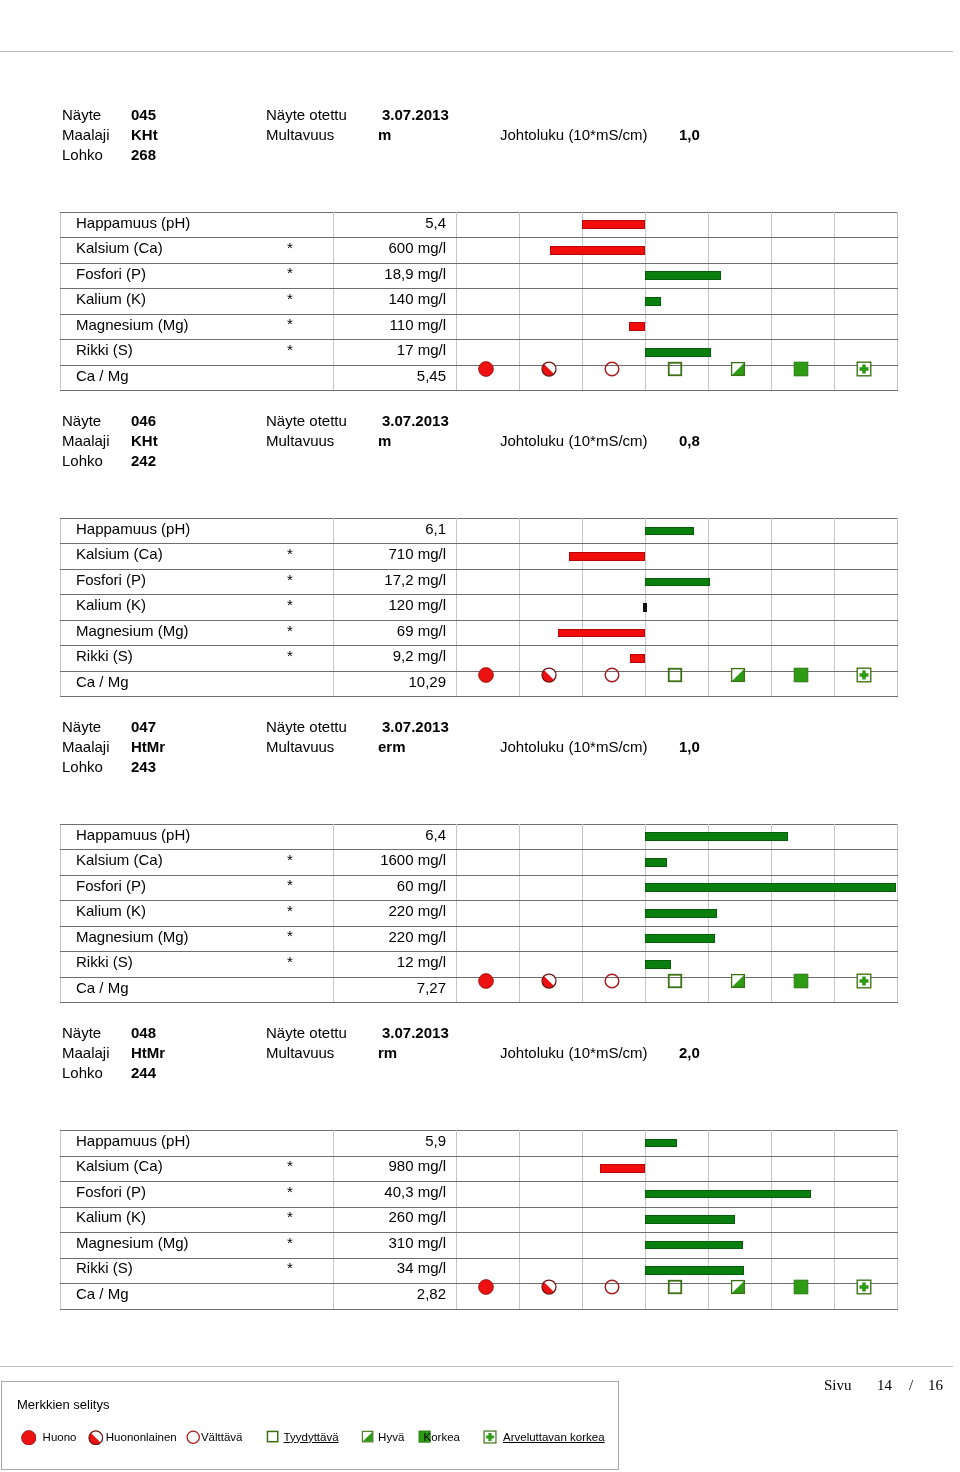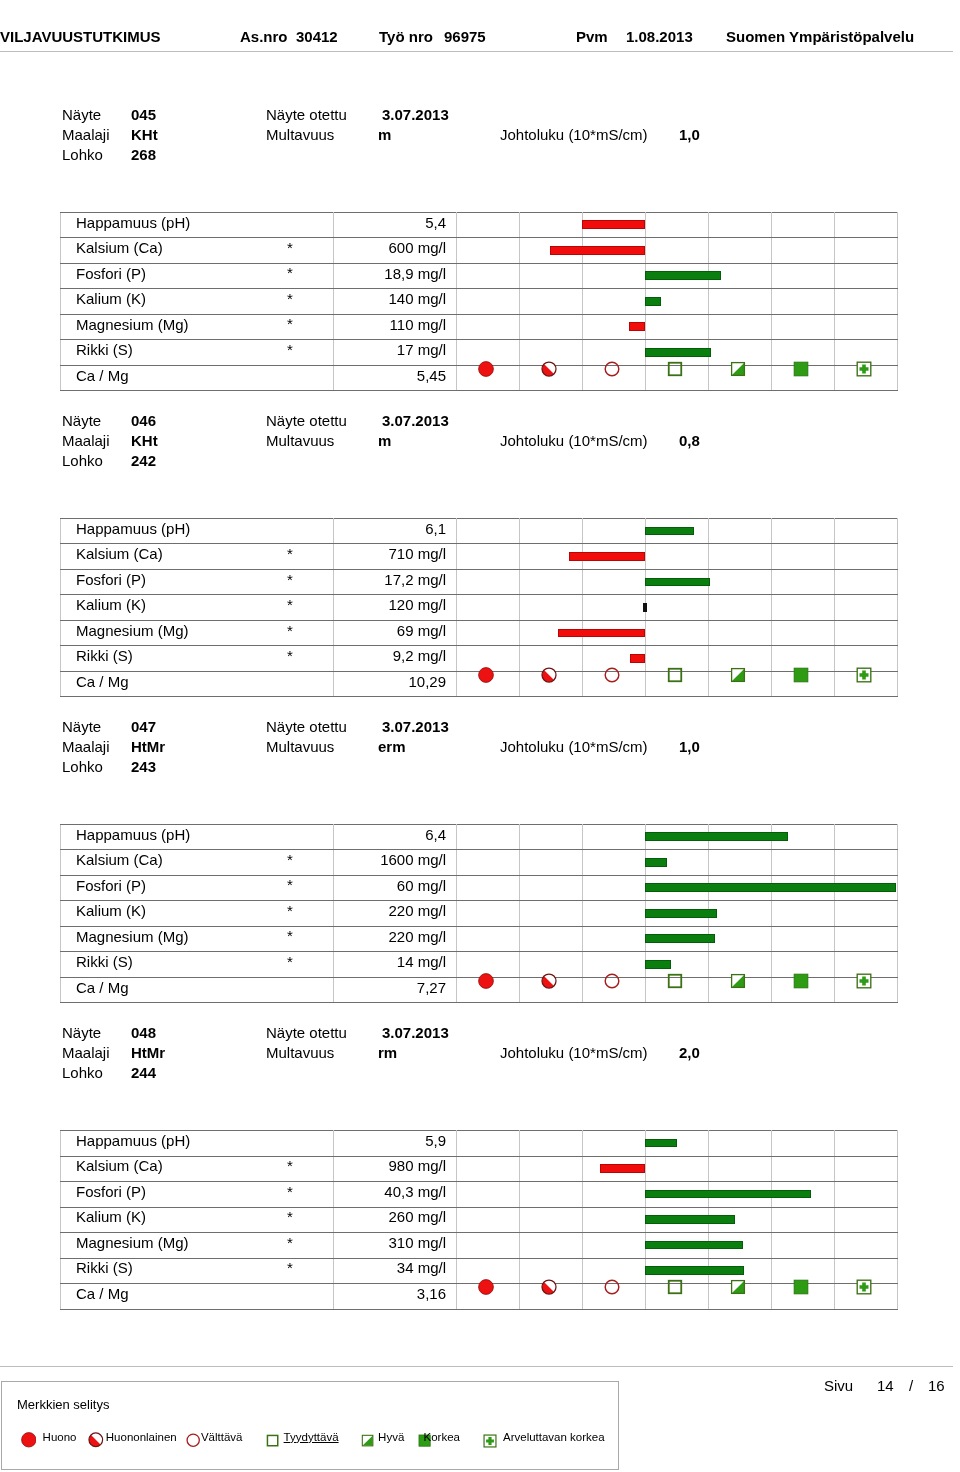--- a/index.html
+++ b/index.html
@@ -40,42 +40,32 @@
 
   
   .sym{display:block;}
 
   
   #legend-box{position:absolute;left:1px;top:1380.6px;width:617.5px;height:89px;border:1px solid #a8a8a8;
               box-sizing:border-box;background:#fff;}
   #legend-title{position:absolute;left:17px;top:1398.3px;font-size:13px;line-height:13px;}
   #legend-items{position:absolute;left:0px;top:1429.5px;width:618px;height:18px;}
   .leg-item .lbl{top:1.4px;}
-  .leg-item{position:absolute;height:18px;display:flex;align-items:flex-end;}
+  .leg-item{position:absolute;height:18px;display:flex;align-items:flex-start;}
   .leg-item .lbl{position:absolute;font-size:11.5px;line-height:12px;white-space:nowrap;}
 
   
   #footer{position:absolute;left:0;top:0;width:960px;height:0;font-size:15px;line-height:15px;}
-  #footer span{position:absolute;top:1377.5px;white-space:nowrap;}
+  #footer span{position:absolute;top:1377.5px;white-space:nowrap;font-family:Liberation Serif, serif;}
 </style>
 </head>
 <body>
 
 <div class="page">
 
-  <div id="doc-header">
-    <span class="h" style="left:0px">VILJAVUUSTUTKIMUS</span>
-    <span class="h" style="left:240px">As.nro</span>
-    <span class="h" style="left:296px">30412</span>
-    <span class="h" style="left:379px">Työ nro</span>
-    <span class="h" style="left:444px">96975</span>
-    <span class="h" style="left:576px">Pvm</span>
-    <span class="h" style="left:626px">1.08.2013</span>
-    <span class="h" style="left:726px">Suomen Ympäristöpalvelu</span>
-  </div>
   <div class="hrule" style="top:51px"></div>
 
   <div id="blocks">
       <div class="block" style="top: 107.2px;">
         <div class="meta" style="left: 62px; top: 0px;">Näyte</div>
         <div class="meta b" style="left: 131px; top: 0px;">045</div>
         <div class="meta" style="left: 266px; top: 0px;">Näyte otettu</div>
         <div class="meta b" style="left: 382px; top: 0px;">3.07.2013</div>
         <div class="meta" style="left: 62px; top: 19.7px;">Maalaji</div>
         <div class="meta b" style="left: 131px; top: 19.7px;">KHt</div>
@@ -497,21 +487,21 @@
               </td>
               <td class="cell"></td>
               <td class="cell"></td>
               <td class="cell"></td>
               <td class="cell"></td>
               <td class="cell"></td>
               <td class="cell"></td>
             </tr>
             <tr>
               <td class="lab"><span class="txt">Rikki (S)</span><span class="star">*</span></td>
-              <td class="val"><span class="txt">14 mg/l</span></td>
+              <td class="val"><span class="txt">12 mg/l</span></td>
               <td class="cell c0">
                 <div class="barlayer">
                   <div class="bar" style="left: 189px; width: 26px; background: rgb(10, 127, 16); border-color: rgb(5, 92, 9);"></div>
                 </div>
               </td>
               <td class="cell"></td>
               <td class="cell"></td>
               <td class="cell"></td>
               <td class="cell"></td>
               <td class="cell"></td>
@@ -682,21 +672,21 @@
               </td>
               <td class="cell"></td>
               <td class="cell"></td>
               <td class="cell"></td>
               <td class="cell"></td>
               <td class="cell"></td>
               <td class="cell"></td>
             </tr>
             <tr>
               <td class="lab"><span class="txt">Ca / Mg</span></td>
-              <td class="val"><span class="txt">3,16</span></td>
+              <td class="val"><span class="txt">2,82</span></td>
               <td class="cell c0">
                 <div class="barlayer"></div>
               </td>
               <td class="cell"></td>
               <td class="cell"></td>
               <td class="cell"></td>
               <td class="cell"></td>
               <td class="cell"></td>
               <td class="cell"></td>
             </tr>
@@ -818,21 +808,21 @@
         </span>
         <span class="lbl" style="left: 6px;">Korkea</span>
       </div>
       <div class="leg-item" style="left: 483.1px;">
         <span style="display: flex; align-items: center;">
           <svg width="14" height="14" viewBox="0 0 16 16" class="sym">
             <rect x="1.2" y="1.2" width="13.6" height="13.6" fill="#ffffff" stroke="#3C7014" stroke-width="1.35"></rect>
             <path d="M6.2 3.5 h3.6 v2.7 h2.7 v3.6 h-2.7 v2.7 h-3.6 v-2.7 h-2.7 v-3.6 h2.7 z" fill="#2E9B14"></path>
           </svg>
         </span>
-        <span class="lbl" style="left: 19.9px;">Arveluttavan korkea</span>
+        <span class="lbl" style="left: 19.9px; text-decoration: underline;">Arveluttavan korkea</span>
       </div>
     </div>
 
   <div id="footer">
     <span style="left:824px">Sivu</span>
     <span style="left:877px">14</span>
     <span style="left:909px">/</span>
     <span style="left:928px">16</span>
   </div>
 

